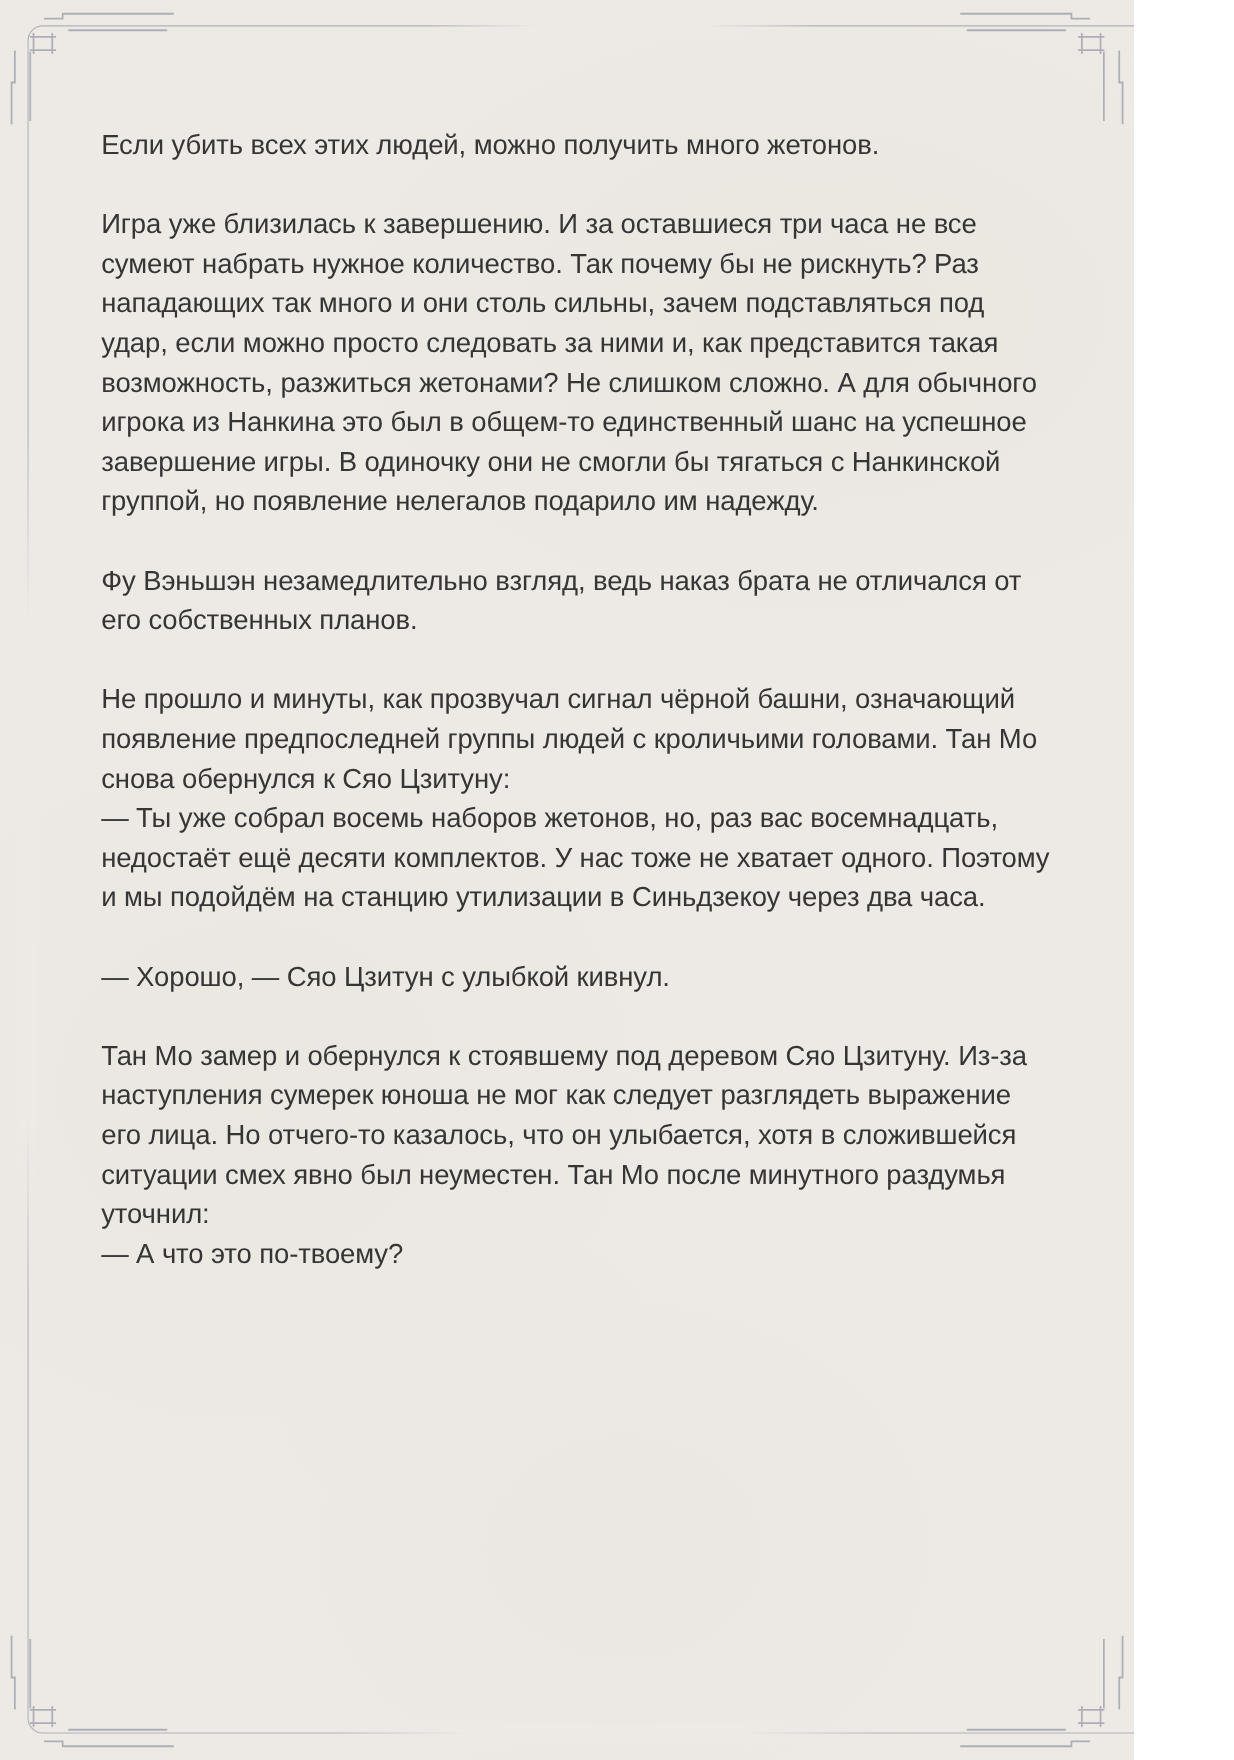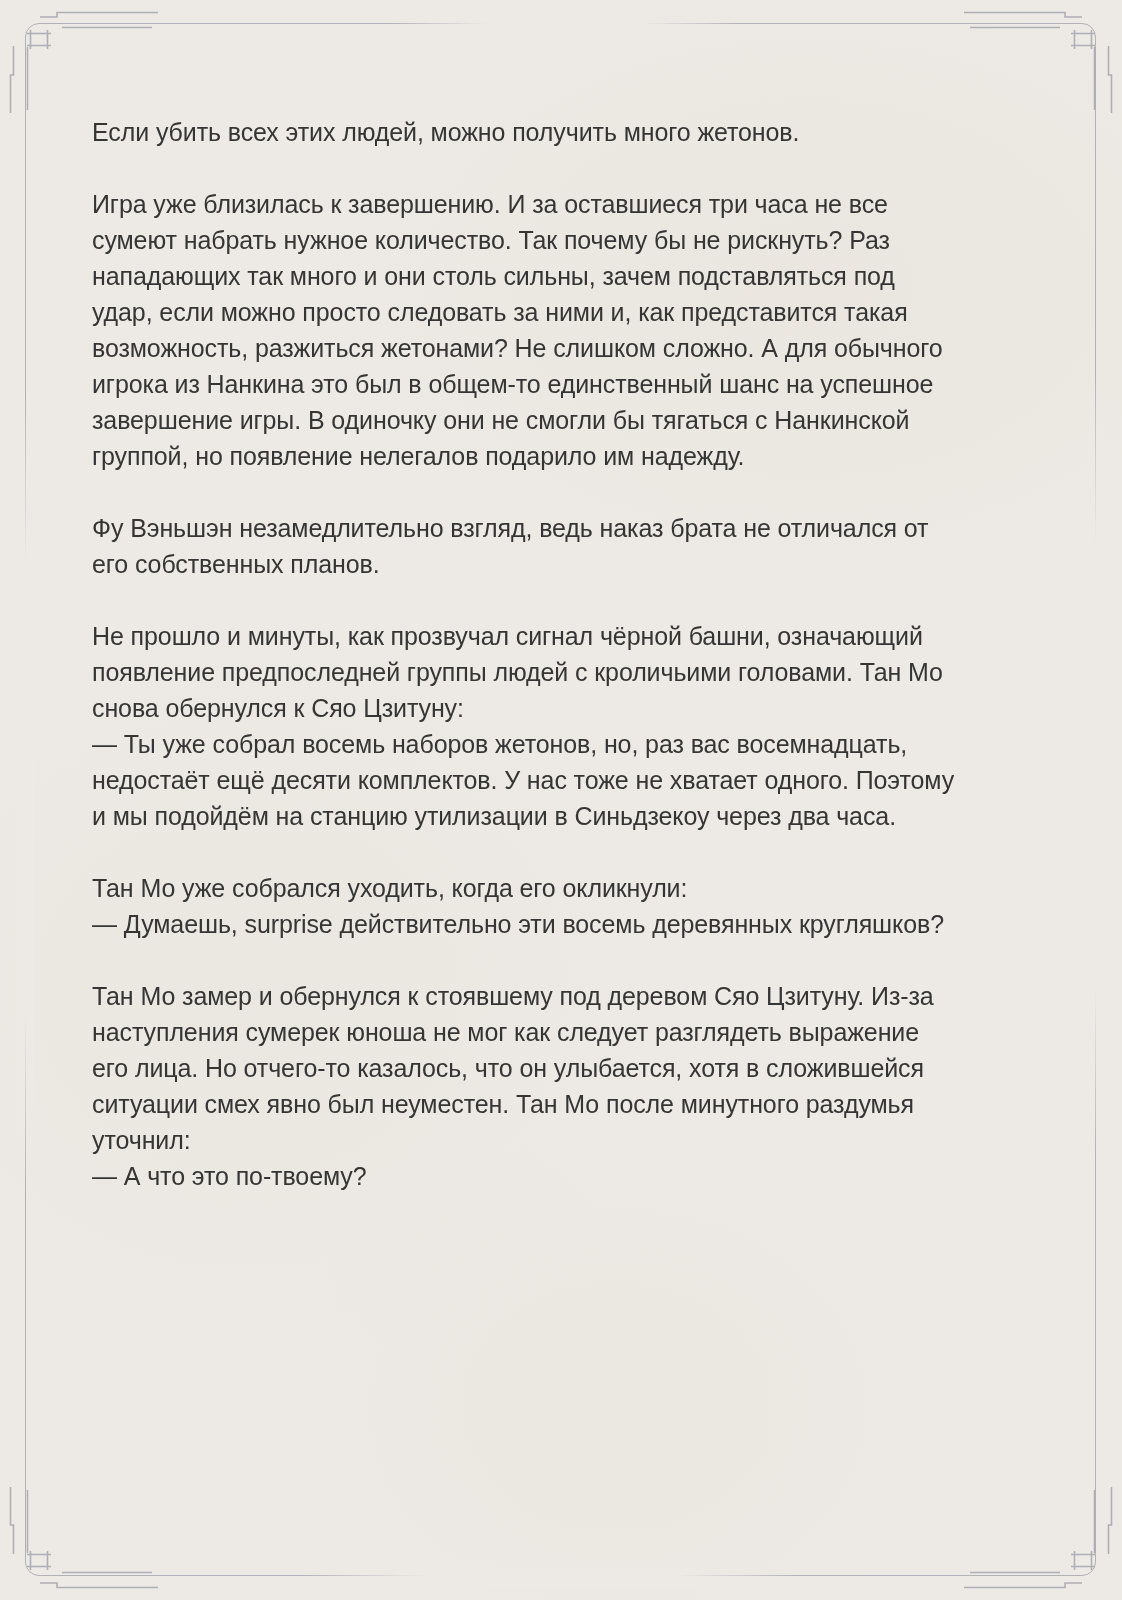--- a/index.html
+++ b/index.html
@@ -4,21 +4,21 @@
 <title>Book page</title>
 <style>
   html,body{margin:0;padding:0;}
   body{
     width:1122px;height:1600px;
     font-family:"Liberation Sans","DejaVu Sans",sans-serif;
     -webkit-font-smoothing:antialiased;
   }
   .screen{
     position:relative;
-    width:1122px;height:1600px;
+    width:1031px;height:1600px;
     overflow:hidden;
     background:
       radial-gradient(700px 450px at 72% 18%, rgba(214,204,188,0.14), transparent 70%),
       radial-gradient(600px 520px at 22% 62%, rgba(216,209,196,0.12), transparent 72%),
       radial-gradient(500px 400px at 55% 88%, rgba(214,206,192,0.10), transparent 70%),
       var(--bg,#edeae5);
   }
   
   .frame-border{
     position:absolute;left:25px;top:23px;width:1071px;height:1553px;
@@ -115,22 +115,21 @@
 завершение игры. В одиночку они не смогли бы тягаться с Нанкинской
 группой, но появление нелегалов подарило им надежду.</p>
       <p class="para">Фу Вэньшэн незамедлительно взгляд, ведь наказ брата не отличался от
 его собственных планов.</p>
       <p class="para">Не прошло и минуты, как прозвучал сигнал чёрной башни, означающий
 появление предпоследней группы людей с кроличьими головами. Тан Мо
 снова обернулся к Сяо Цзитуну:
 — Ты уже собрал восемь наборов жетонов, но, раз вас восемнадцать,
 недостаёт ещё десяти комплектов. У нас тоже не хватает одного. Поэтому
 и мы подойдём на станцию утилизации в Синьдзекоу через два часа.</p>
-      <p class="para">Тан Мо уже собрался уходить, когда его окликнули:
-— Думаешь, surprise действительно эти восемь деревянных кругляшков?</p>
+      <p class="para">— Хорошо, — Сяо Цзитун с улыбкой кивнул.</p>
       <p class="para">Тан Мо замер и обернулся к стоявшему под деревом Сяо Цзитуну. Из-за
 наступления сумерек юноша не мог как следует разглядеть выражение
 его лица. Но отчего-то казалось, что он улыбается, хотя в сложившейся
 ситуации смех явно был неуместен. Тан Мо после минутного раздумья
 уточнил:
 — А что это по-твоему?</p>
     </div>
 
 </div>
 

